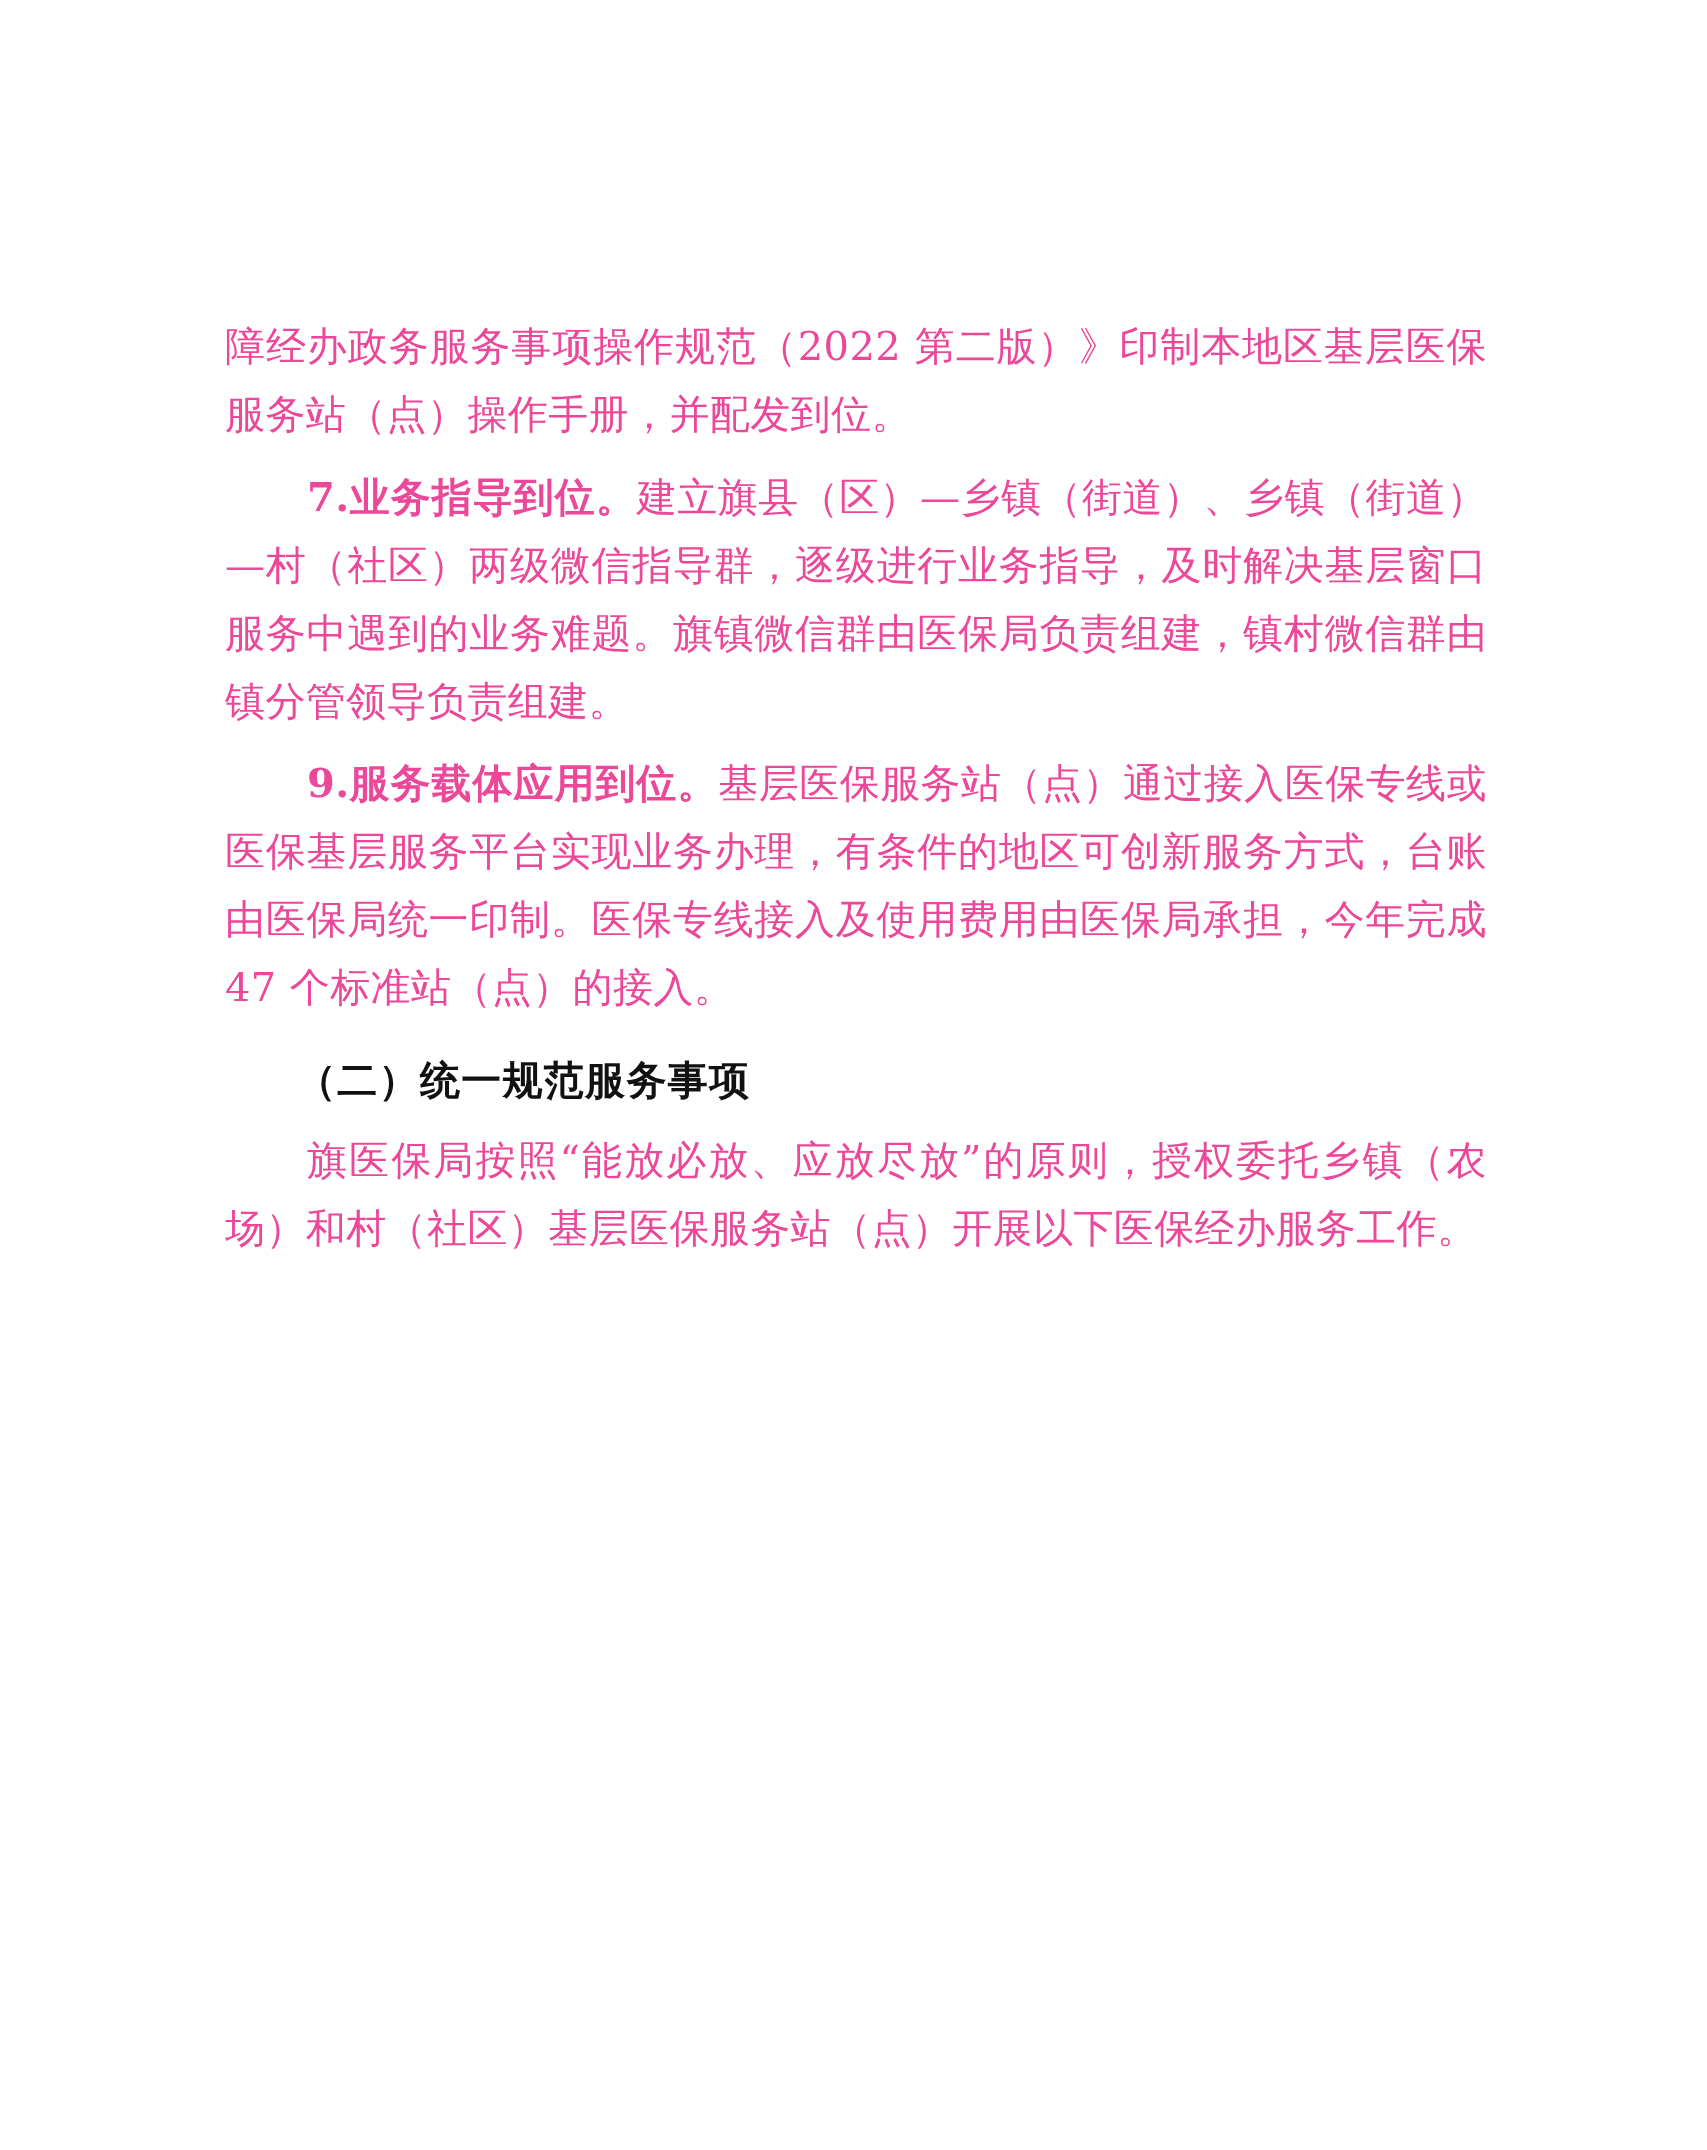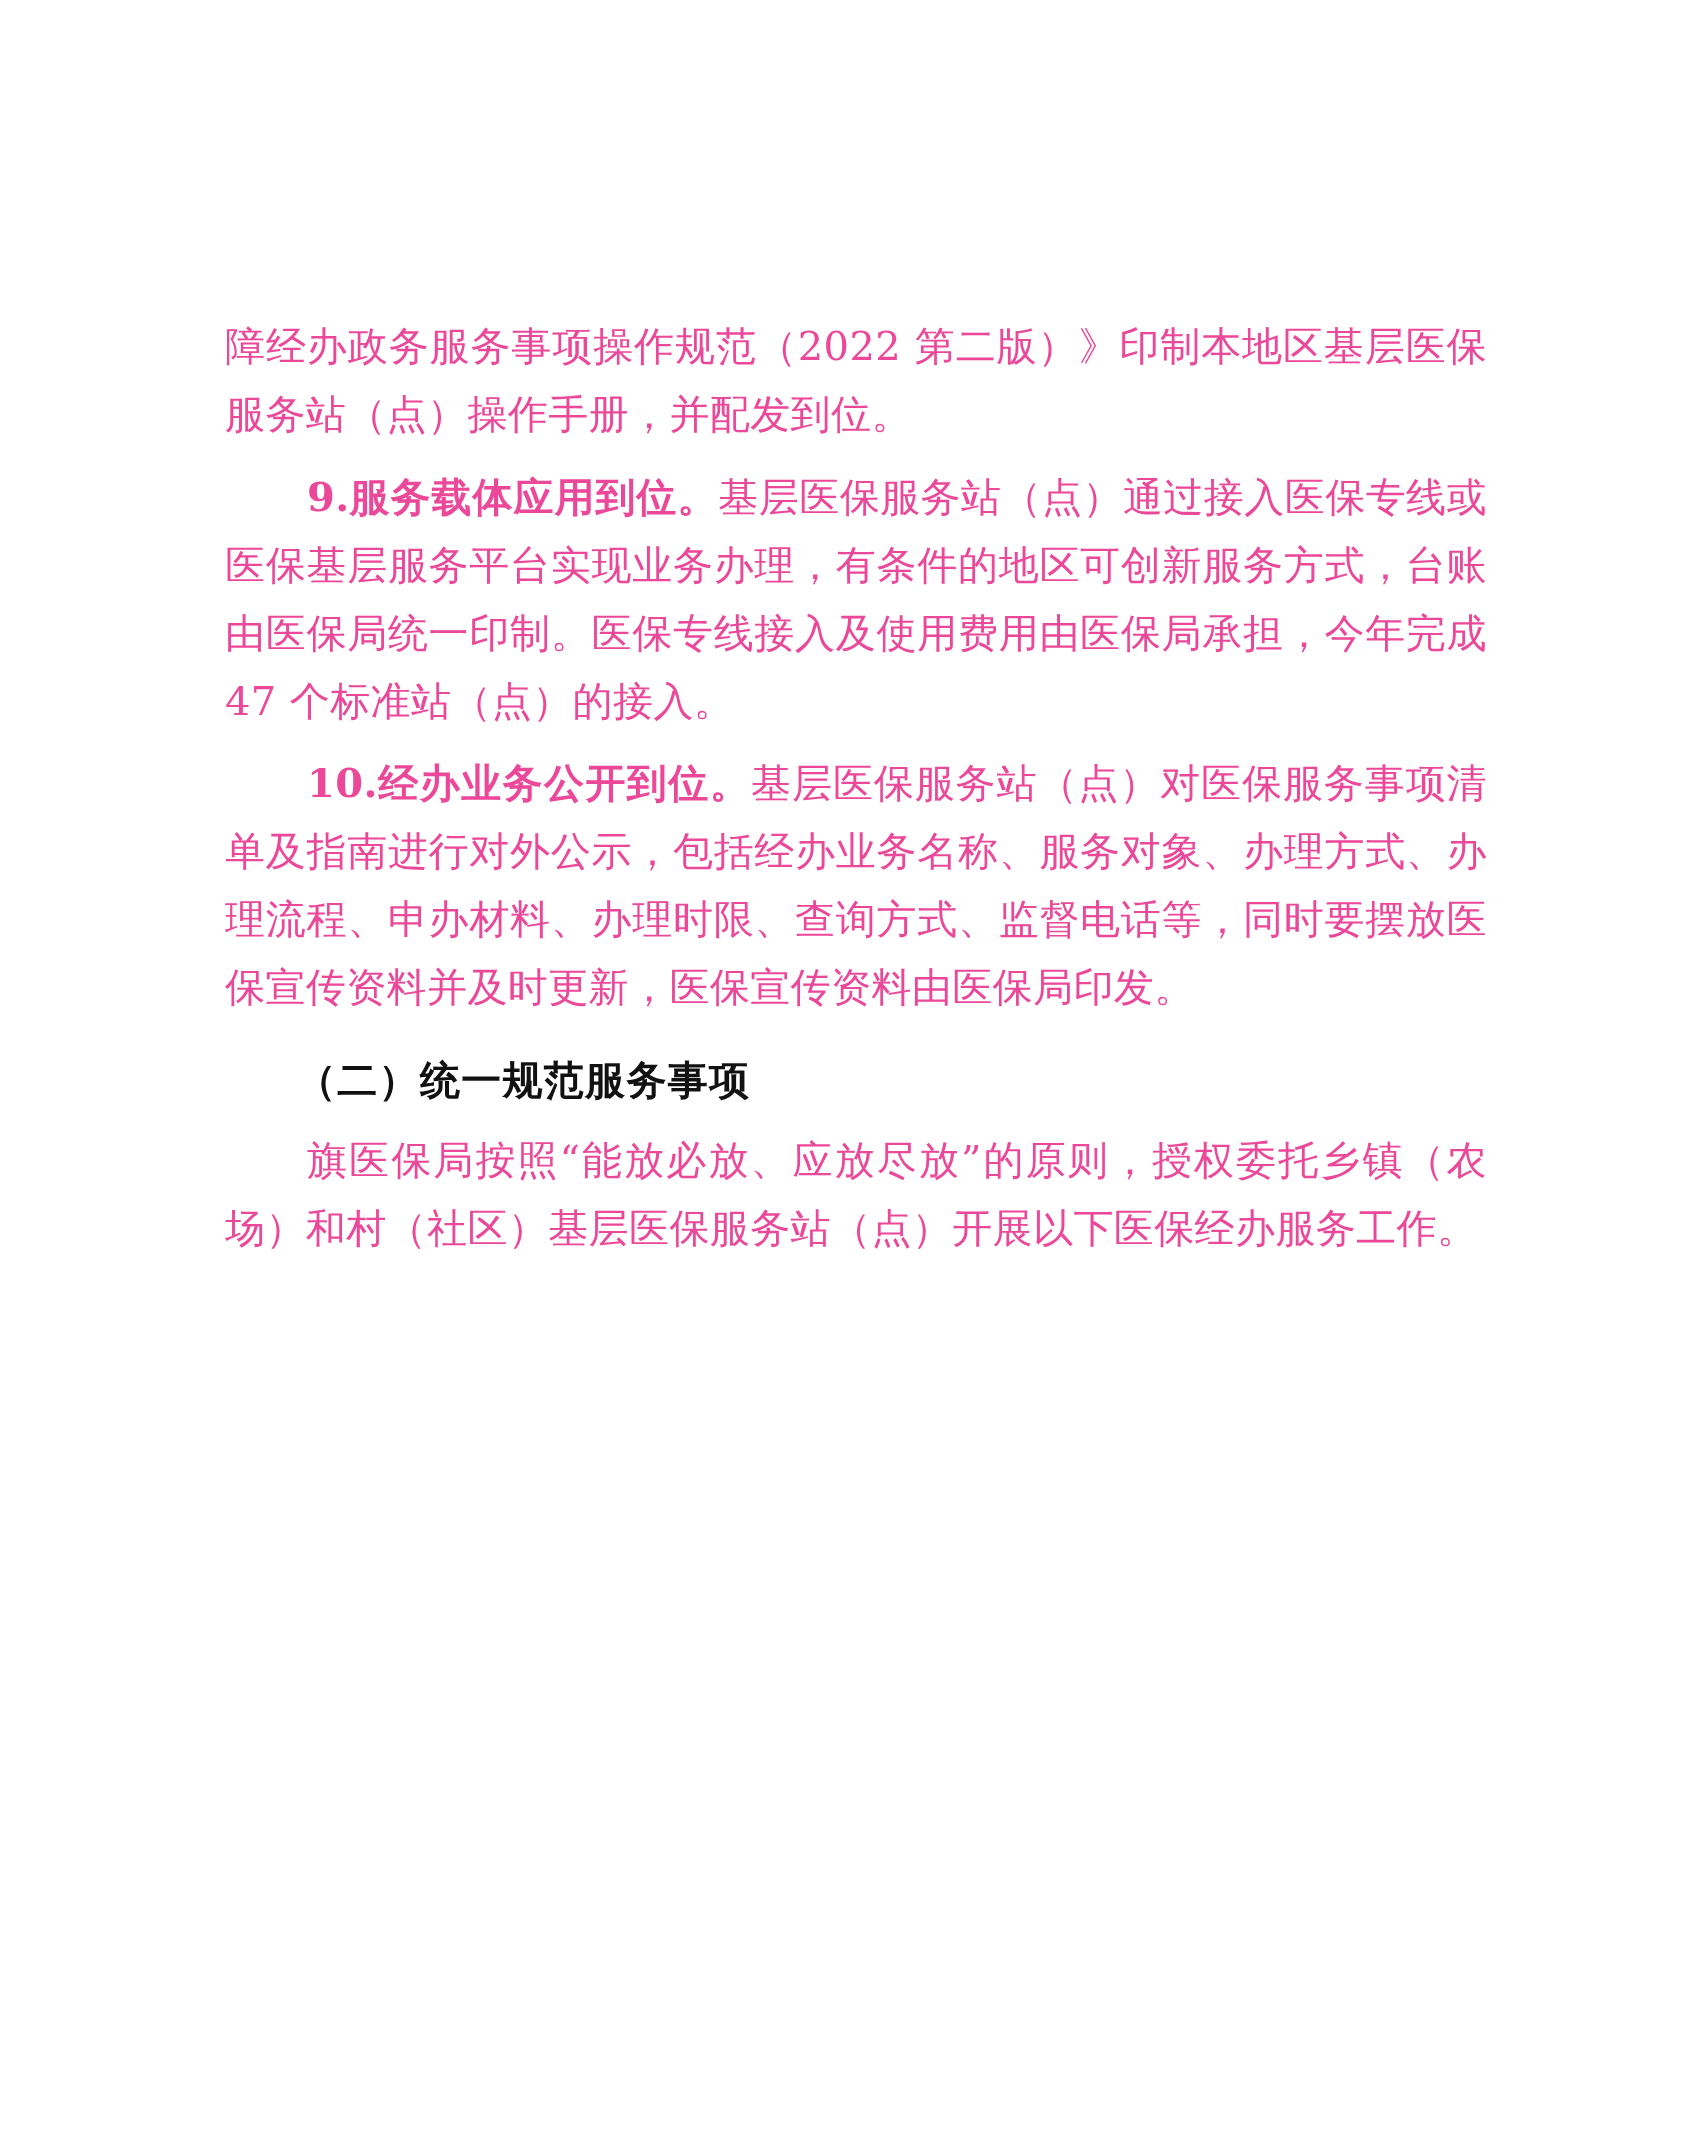--- a/index.html
+++ b/index.html
@@ -96,25 +96,25 @@
 </head>
 <body>
 
 <div class="page">
 
 
   <div class="body-block">
 
     <p class="para cont">障经办政务服务事项操作规范（2022 第二版）》印制本地区基层医保服务站（点）操作手册，并配发到位。</p>
 
+    <p class="para indent gap-before"><span class="num">7.</span><span class="lead">业务指导到位。</span><span>建立旗县（区）—乡镇（街道）、乡镇（街道）—村（社区）两级微信指导群，逐级进行业务指导，及时解决基层窗口服务中遇到的业务难题。旗镇微信群由医保局负责组建，镇村微信群由镇分管领导负责组建。</span></p>
 
 
     <p class="para indent gap-before"><span class="num">9.</span><span class="lead">服务载体应用到位。</span><span>基层医保服务站（点）通过接入医保专线或医保基层服务平台实现业务办理，有条件的地区可创新服务方式，台账由医保局统一印制。医保专线接入及使用费用由医保局承担，今年完成47 个标准站（点）的接入。</span></p>
 
-    <p class="para indent gap-before"><span class="num">10.</span><span class="lead">经办业务公开到位。</span><span>基层医保服务站（点）对医保服务事项清单及指南进行对外公示，包括经办业务名称、服务对象、办理方式、办理流程、申办材料、办理时限、查询方式、监督电话等，同时要摆放医保宣传资料并及时更新，医保宣传资料由医保局印发。</span></p>
 
     <p class="sec-head gap-before gap-after">（二）统一规范服务事项</p>
 
     <p class="para indent">旗医保局按照“能放必放、应放尽放”的原则，授权委托乡镇（农场）和村（社区）基层医保服务站（点）开展以下医保经办服务工作。</p>
 
   </div>
 
 </div>
 
 

